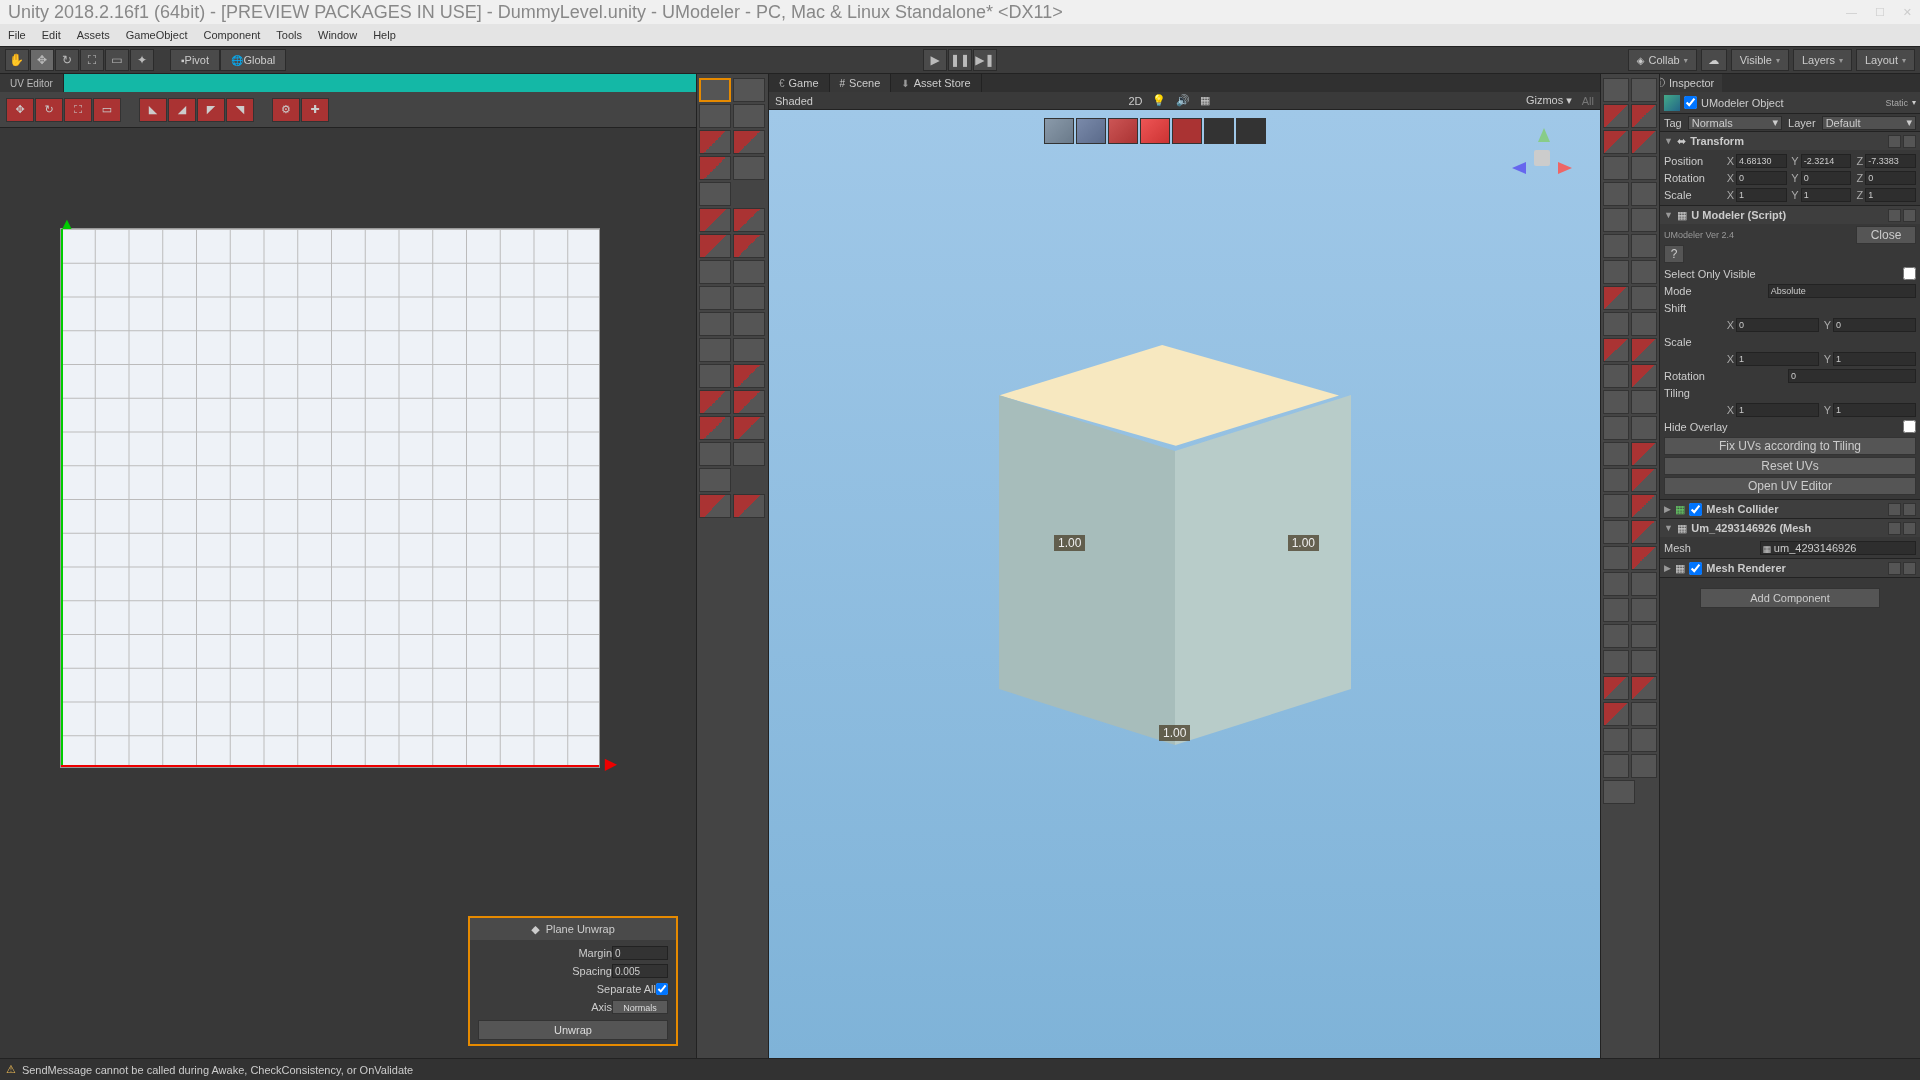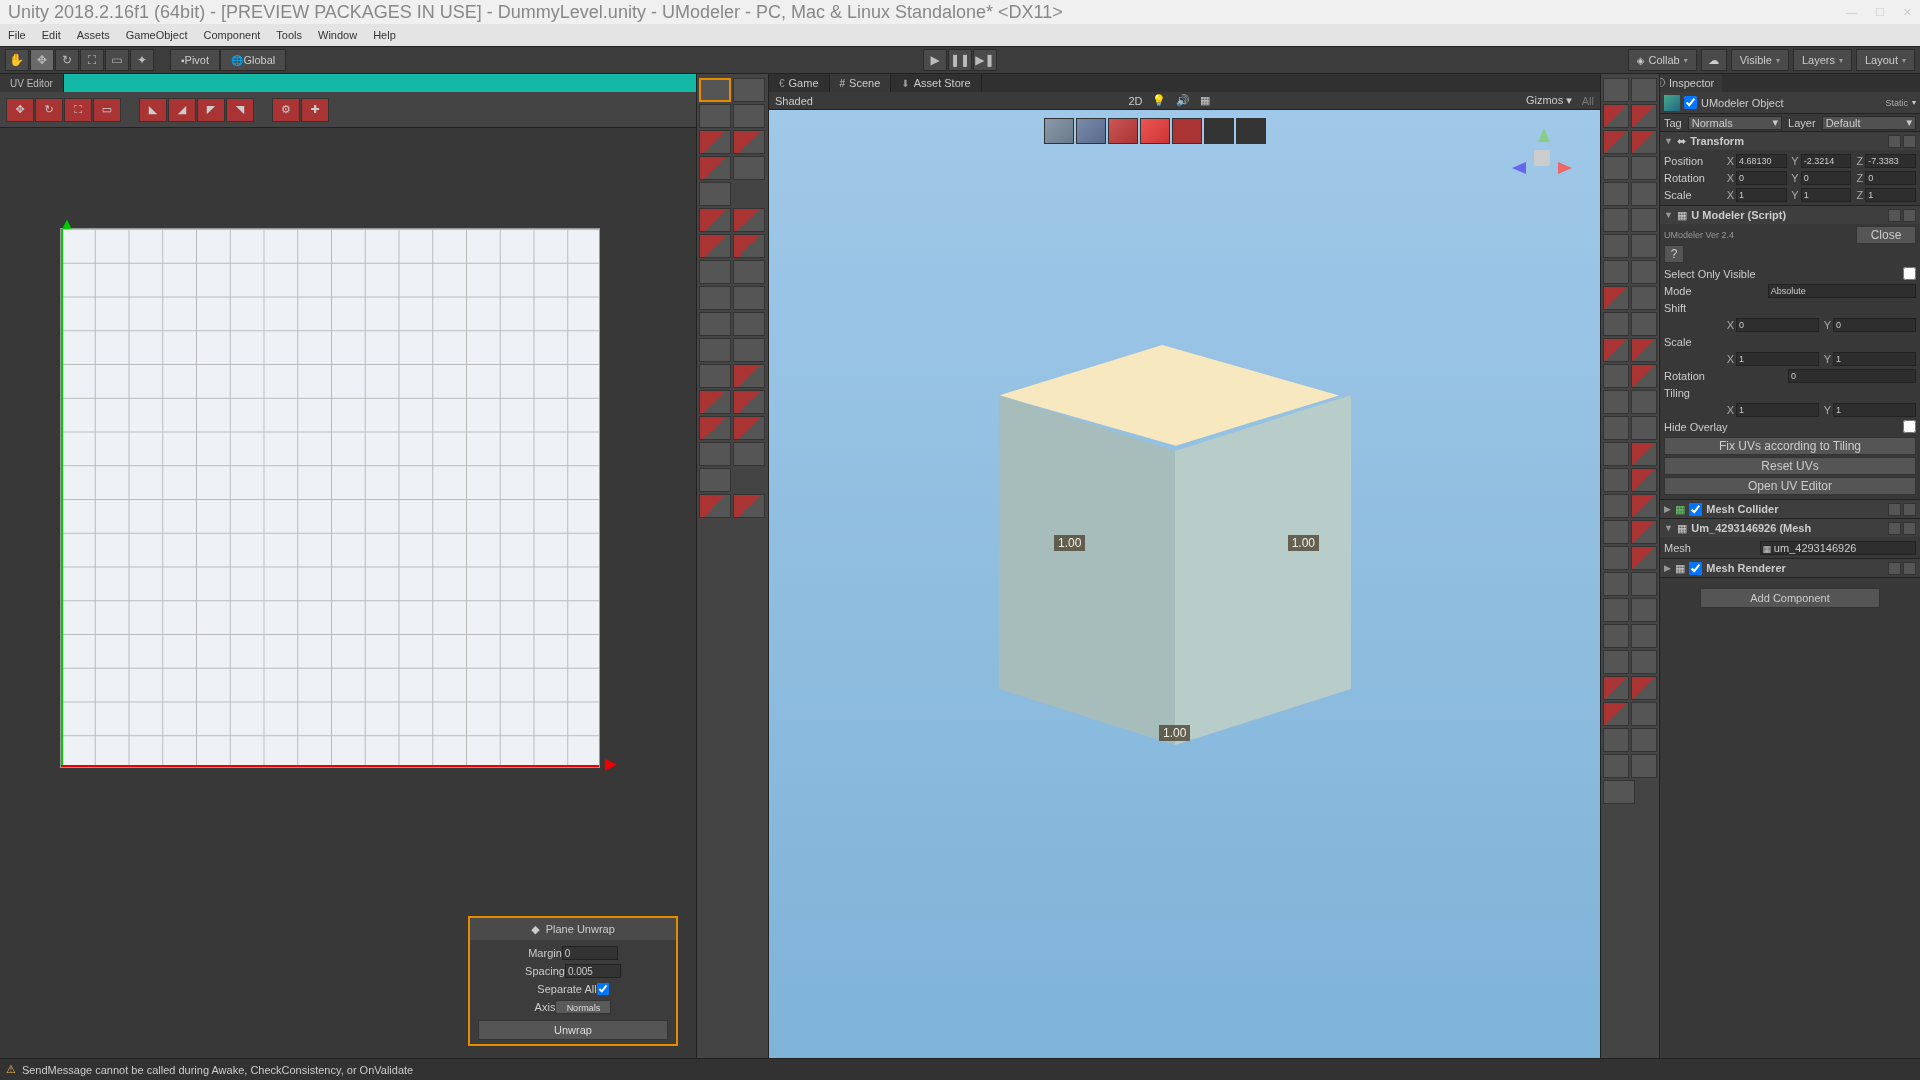--- a/index.html
+++ b/index.html
@@ -35,21 +35,21 @@
 .uvgrid{width:540px;height:540px;background:#eef2f7;position:relative;border:1px solid #999}
 .uvgrid::before{content:"";position:absolute;inset:0;background-image:linear-gradient(#bbb 1px,transparent 1px),linear-gradient(90deg,#bbb 1px,transparent 1px);background-size:33.75px 33.75px}
 .axisY{position:absolute;left:-2px;top:-14px;color:#0c0;font-size:16px}
 .axisX{position:absolute;right:-18px;bottom:-6px;color:#e00;font-size:16px}
 .axisXline{position:absolute;left:0;right:0;bottom:0;height:2px;background:#e00}
 .axisYline{position:absolute;left:0;top:0;bottom:0;width:2px;background:#0c0}
 
 .unwrappanel{position:absolute;left:468px;bottom:12px;width:210px;border:2px solid #e68a00;background:#3c3c3c;padding:0}
 .unwraphdr{height:22px;background:#4a4a4a;display:flex;align-items:center;justify-content:center;gap:6px;font-size:11px;color:#ddd}
 .unwrapbody{padding:4px 8px}
-.unwraprow{display:flex;justify-content:center;align-items:center;height:18px;font-size:10px;color:#bbb}
+.unwraprow{display:flex;justify-content:flex-end;align-items:center;height:18px;font-size:10px;color:#bbb}
 .unwraprow input[type=text]{width:56px;height:14px;background:#333;border:1px solid #222;color:#ccc;font-size:10px;padding:0 2px}
 .unwraprow input[type=checkbox]{width:12px;height:12px}
 .unwraprow .axisval{width:56px;height:14px;background:#5a5a5a;border:1px solid #333;text-align:center;font-size:9px;color:#ddd;line-height:14px}
 .unwrapbtn{width:100%;height:20px;background:#555;border:1px solid #333;margin-top:4px;font-size:11px;color:#ddd;text-align:center;line-height:18px}
 
 
 .centerpanel{flex:1;display:flex;background:#383838;position:relative}
 .toolcol{width:72px;background:#444;padding:4px 2px;display:flex;flex-direction:column;gap:2px;border-right:1px solid #222;overflow:hidden}
 .trow{display:flex;gap:2px}
 .tcbtn{width:32px;height:24px;background:#555;border:1px solid #333;position:relative}

